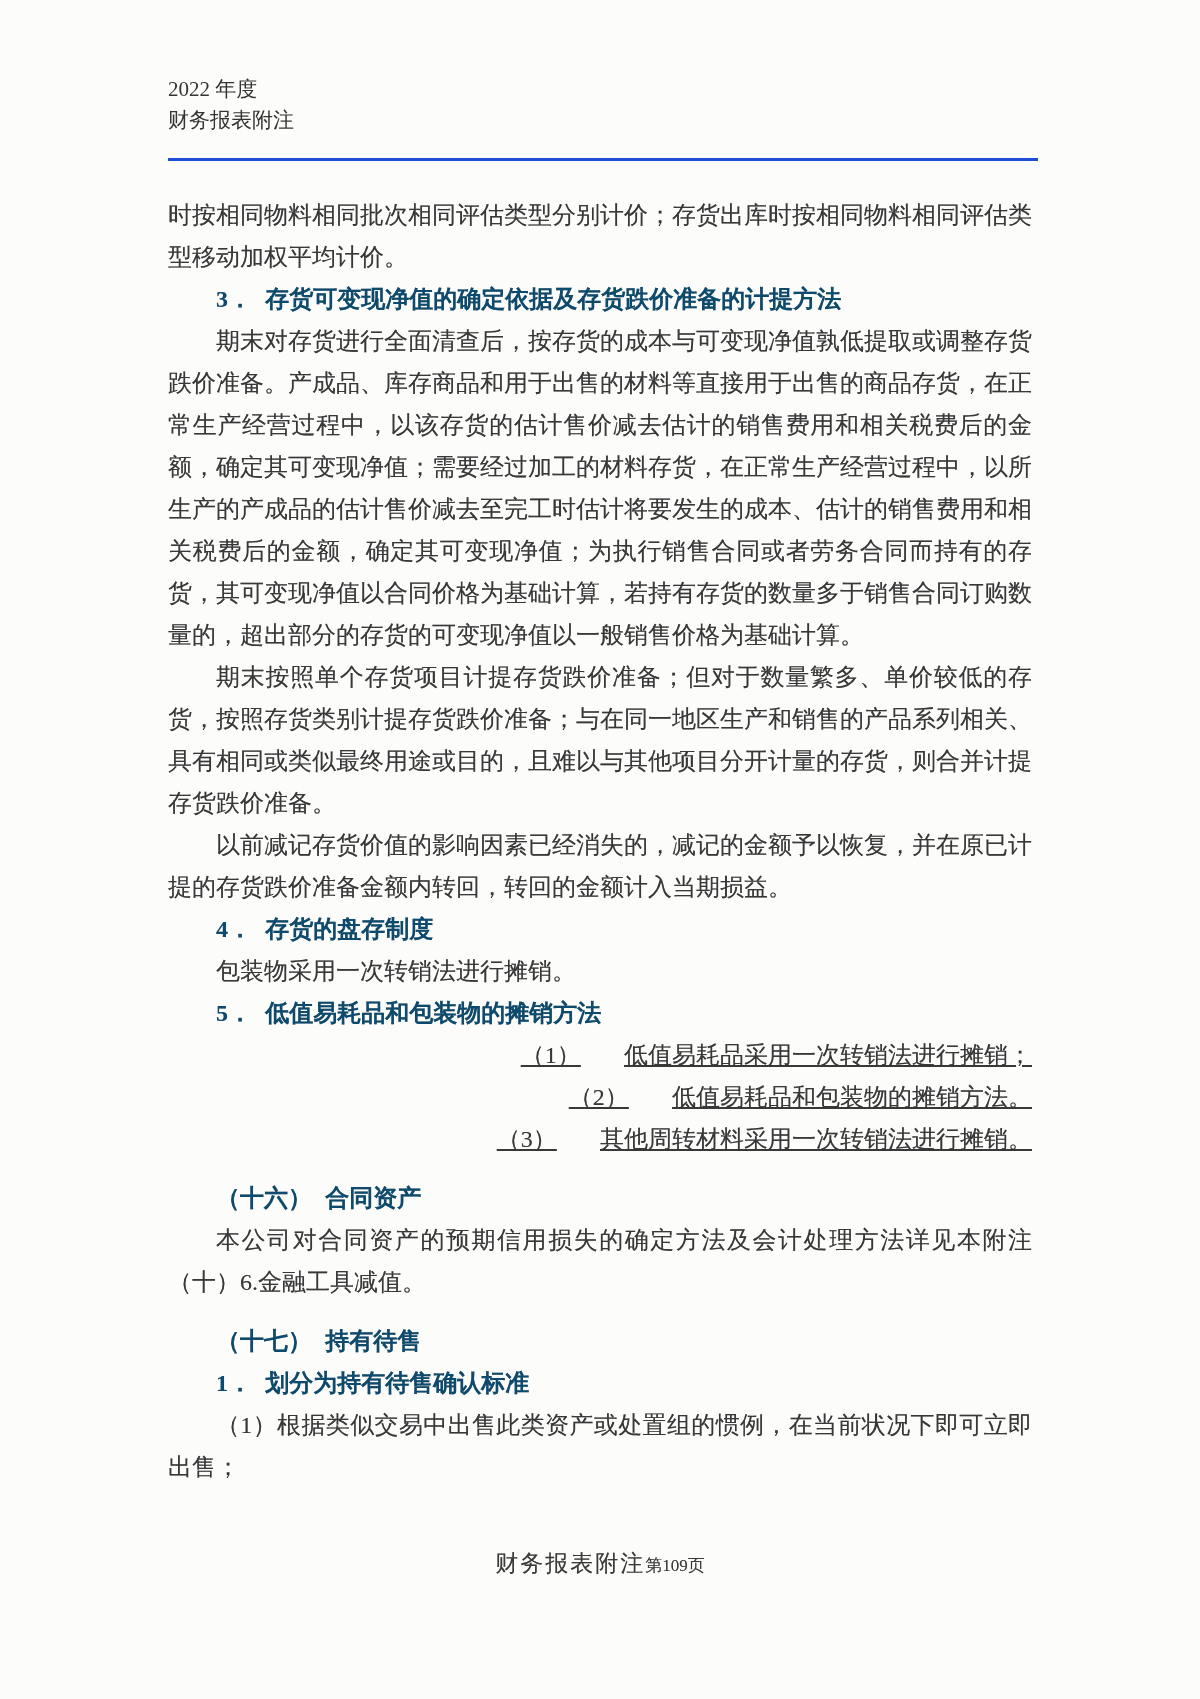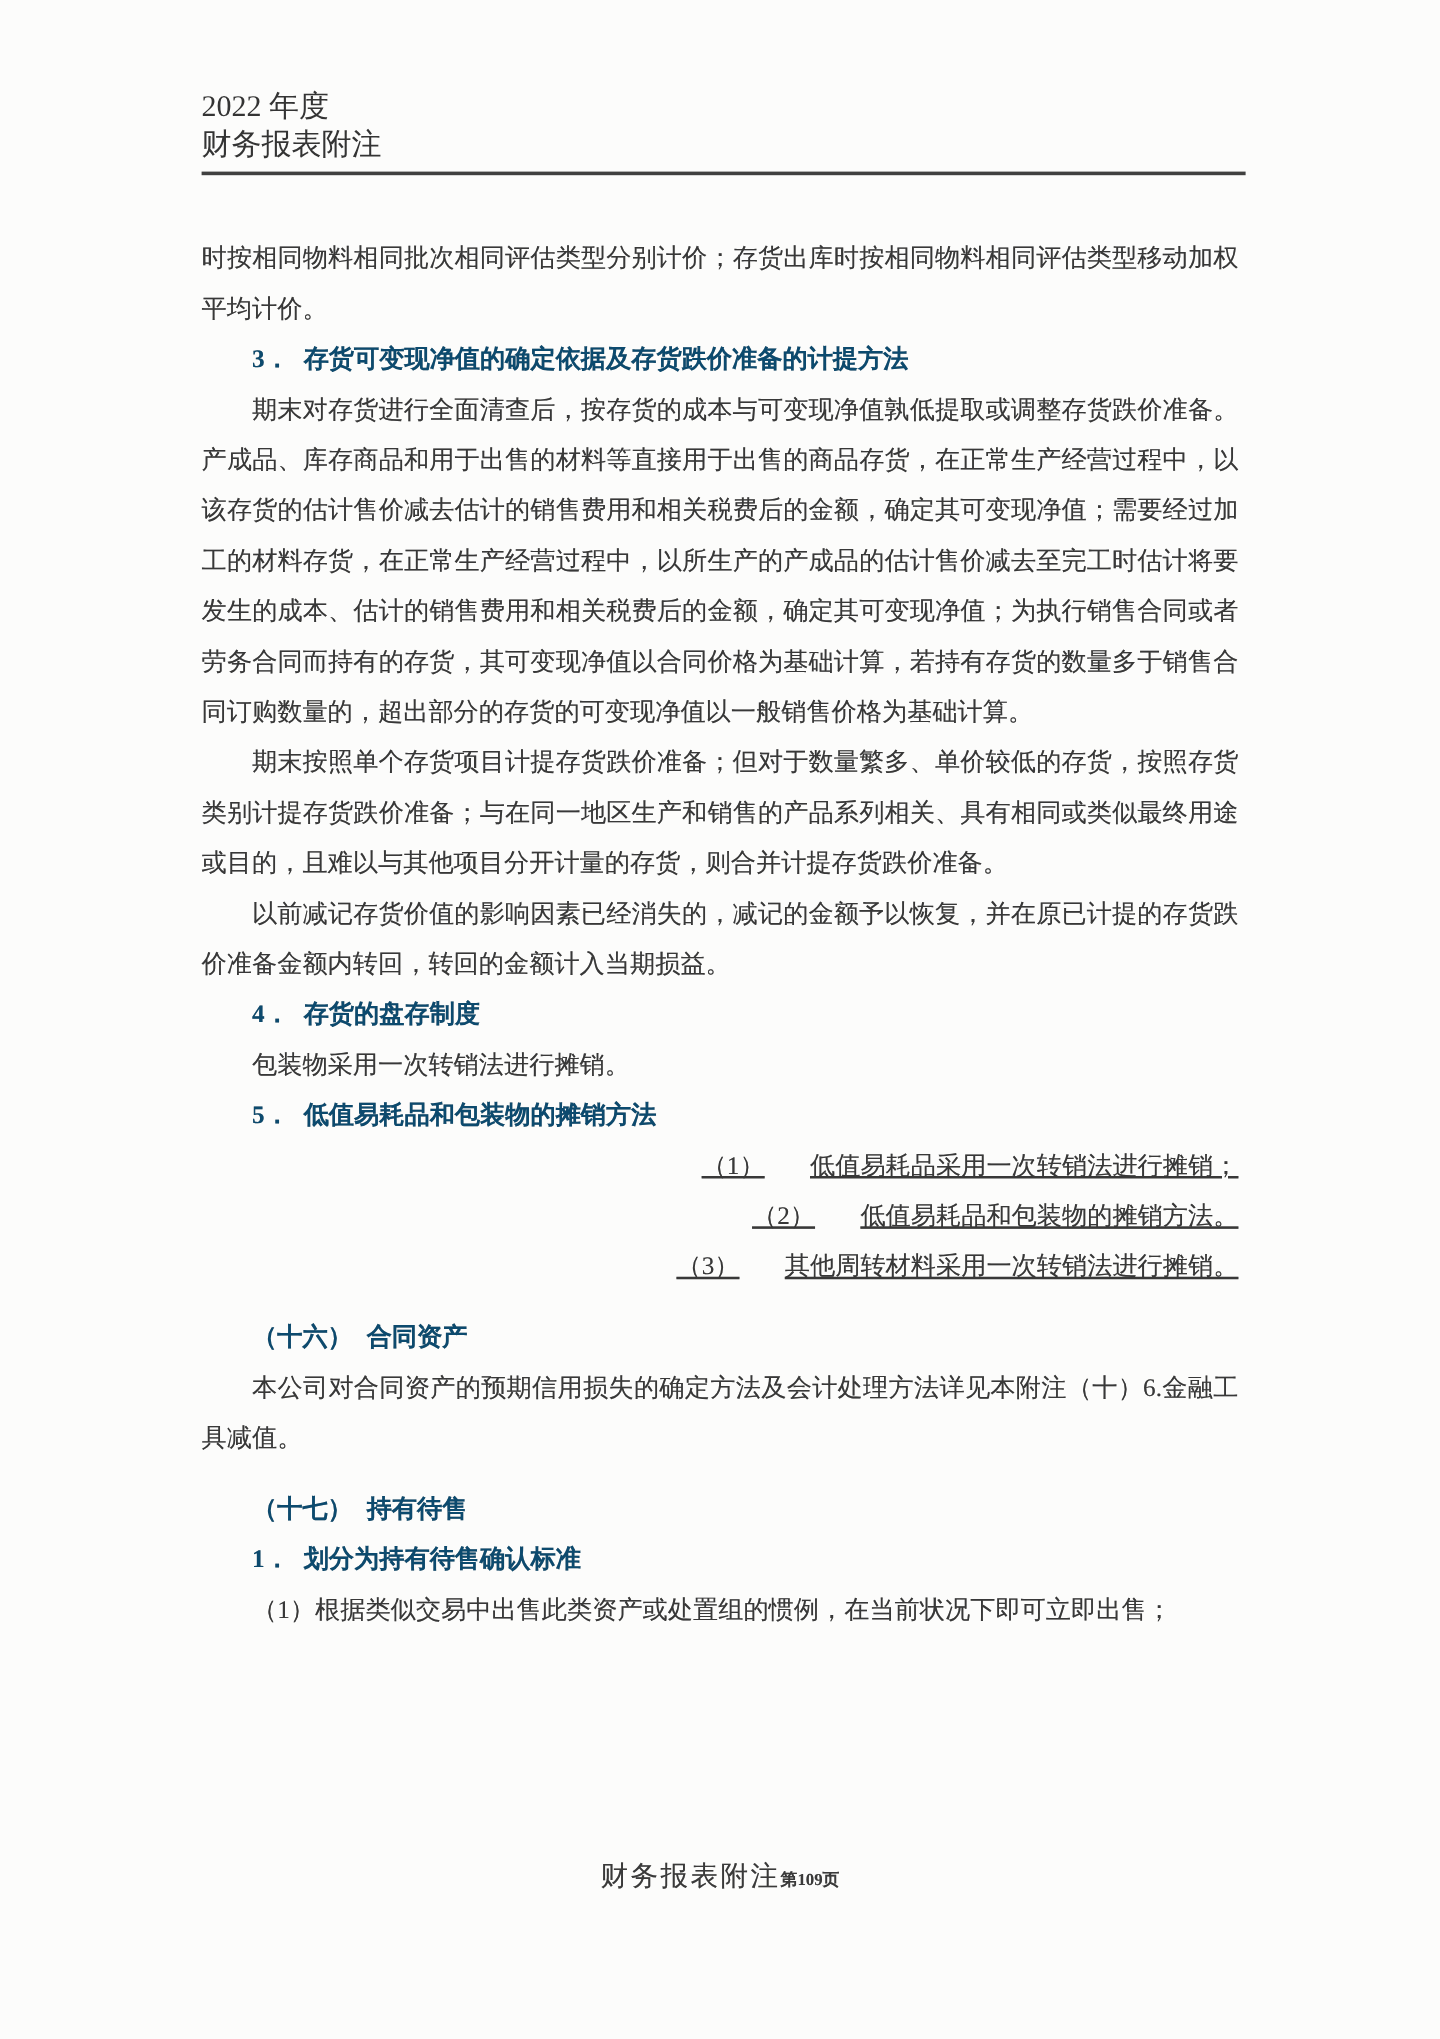--- a/index.html
+++ b/index.html
@@ -11,31 +11,31 @@
   .page {
     position: relative;
     width: 1200px; height: 1699px;
     background: #fcfcfb;
     color: #3a3a3a;
     overflow: hidden;
   }
   .page-header {
     position: absolute;
     left: 168px; right: 162px; top: 74px;
-    font-size: 25px;
+    font-size: 21px;
     line-height: 31px;
     color: #343434;
-    border-bottom: 3px solid #404040;
-    padding-bottom: 7px;
+    border-bottom: 3px solid #1d4ed8;
+    padding-bottom: 22px;
   }
   .content {
     position: absolute;
     left: 168px; top: 194px;
     width: 864px;
-    font-size: 21px;
+    font-size: 24px;
     line-height: 42px;
     text-align: justify;
     color: #383838;
     text-shadow: 0 0 0.5px rgba(55,55,55,0.45);
   }
   .content p { margin: 0; }
   .para { text-indent: 2em; }
   .para-flush { text-indent: 0; }
   .heading {
     font-weight: bold;
@@ -50,21 +50,21 @@
   .li-gap { display: inline-block; width: 1.8em; }
   .page-footer {
     position: absolute;
     left: 0; top: 1548px;
     width: 1200px;
     text-align: center;
     color: #3a3a3a;
     text-shadow: 0 0 0.5px rgba(55,55,55,0.4);
   }
   .footer-title { font-size: 23px; letter-spacing: 2px; }
-  .footer-page { font-size: 14px; margin-left: 0; font-weight: bold; }
+  .footer-page { font-size: 17px; margin-left: 0; }
 </style>
 </head>
 <body>
 
 <div class="page">
 
   <div class="page-header">
     <div>2022 年度</div>
     <div>财务报表附注</div>
   </div>

